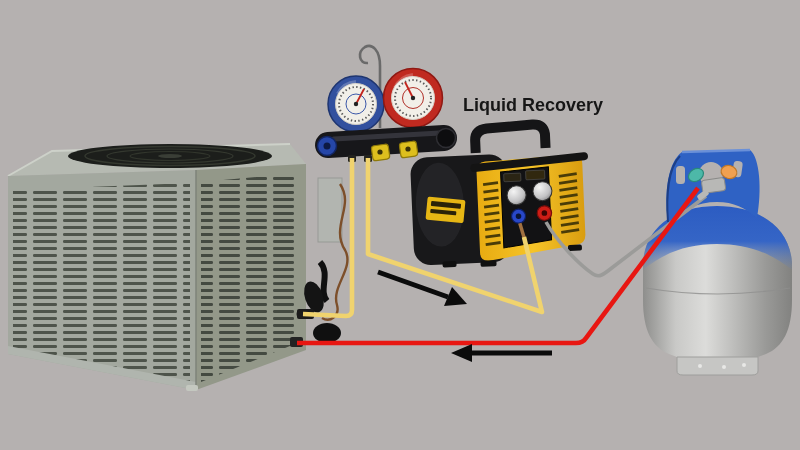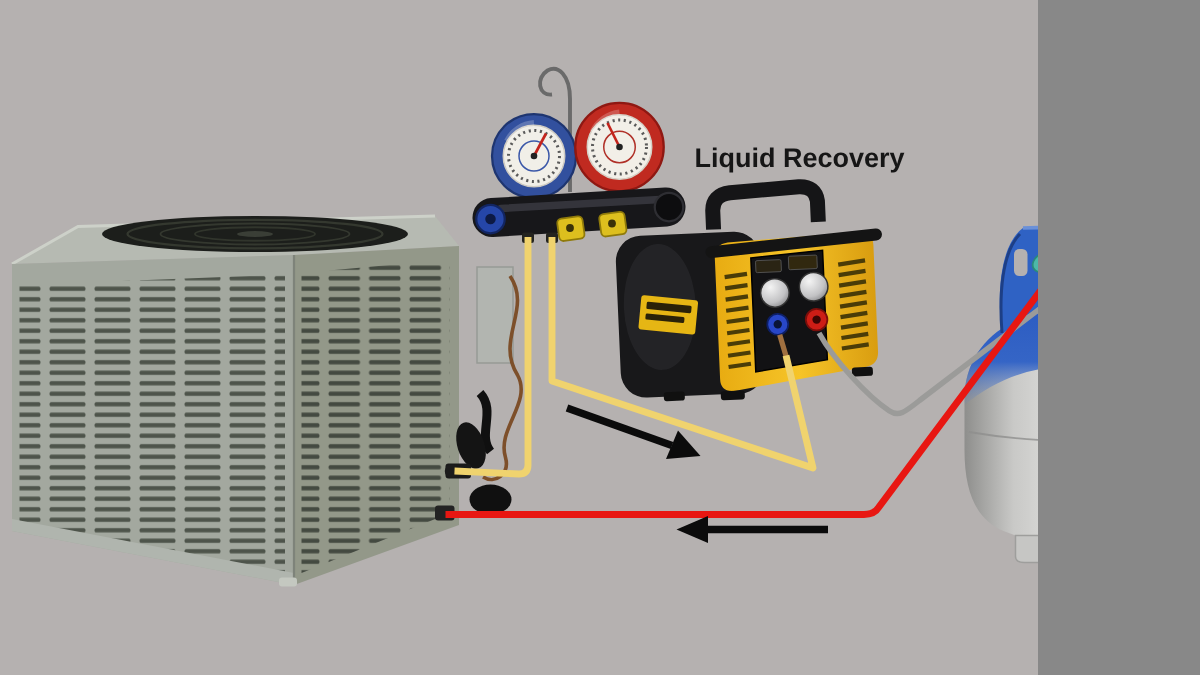--- a/index.html
+++ b/index.html
@@ -1,16 +1,16 @@
 <!DOCTYPE html>
 <html><head>
 <meta charset="utf-8">
 <style>
   html,body{margin:0;padding:0;background:#888;}
-  .stage{position:relative;width:692px;height:450px;background:#b5b1b0;overflow:hidden;
+  .stage{position:relative;width:800px;height:450px;background:#b5b1b0;overflow:hidden;
          font-family:"Liberation Sans",sans-serif;}
   svg{position:absolute;left:0;top:0;display:block;}
   .title-text{font-family:"Liberation Sans",sans-serif;font-weight:700;font-size:18px;fill:#161616;}
 </style>
 </head>
 <body>
 
 <div class="stage">
 <svg width="800" height="450" viewBox="0 0 800 450" xmlns="http://www.w3.org/2000/svg">
   <defs>

